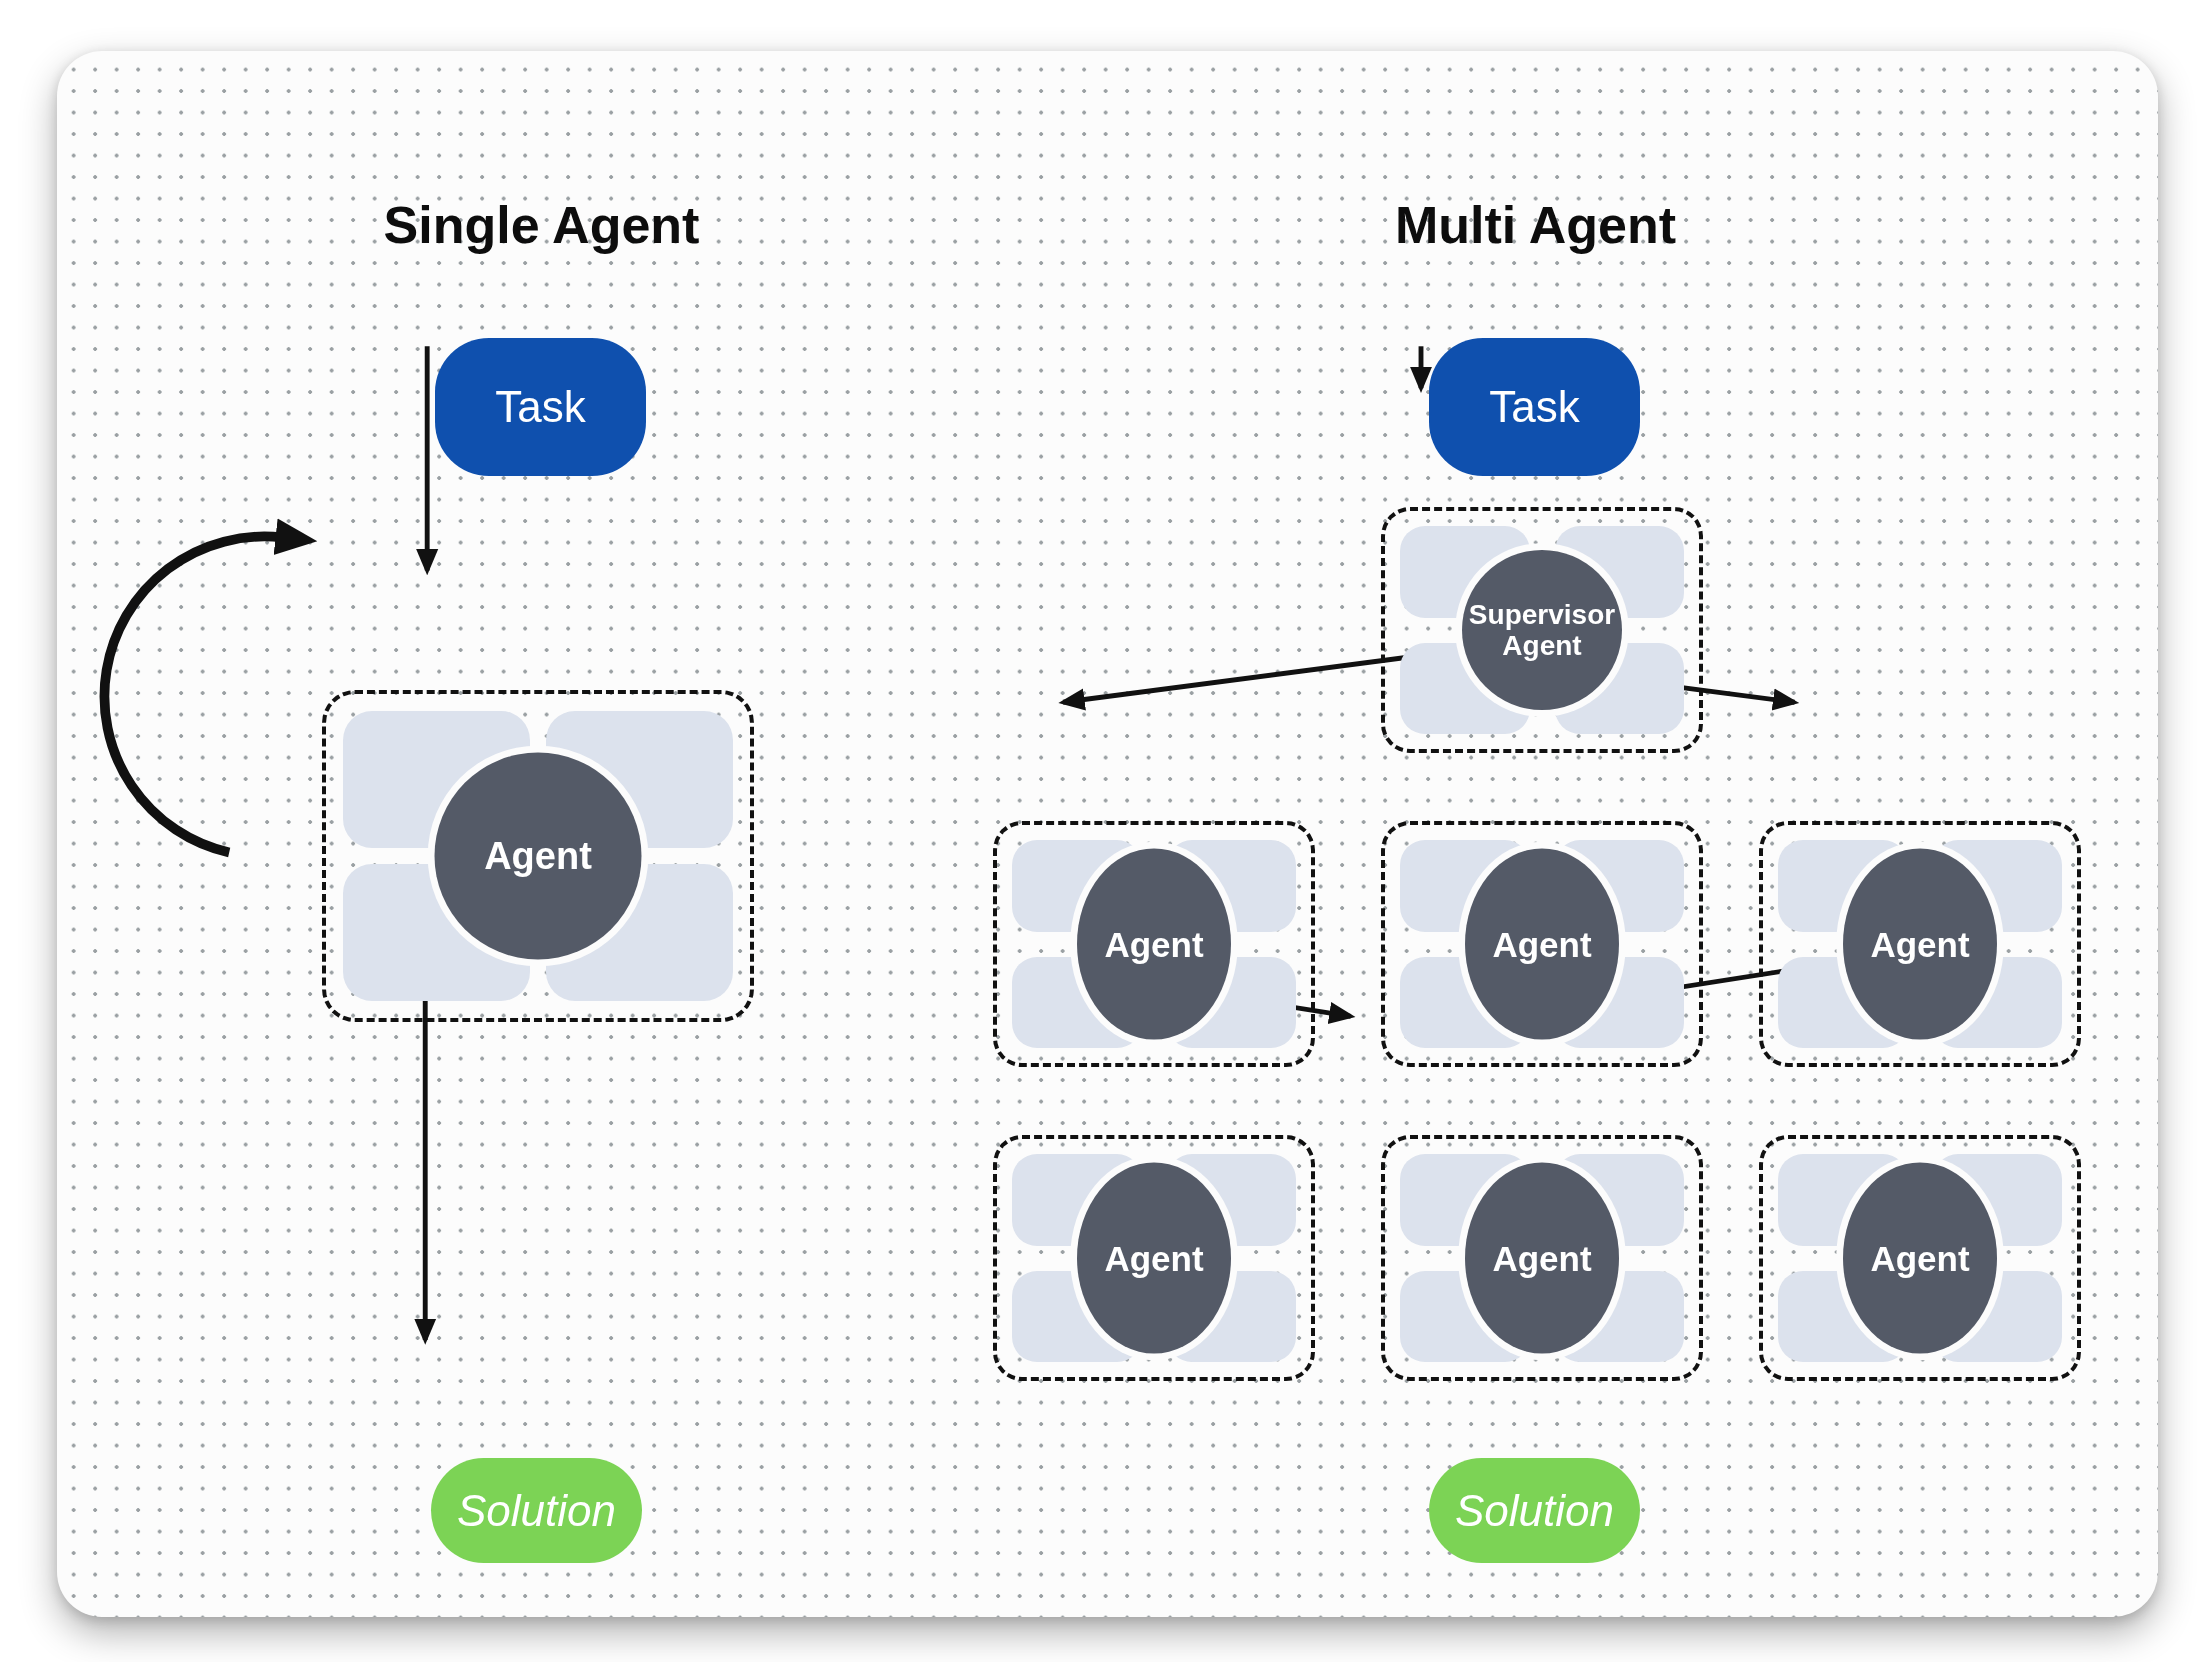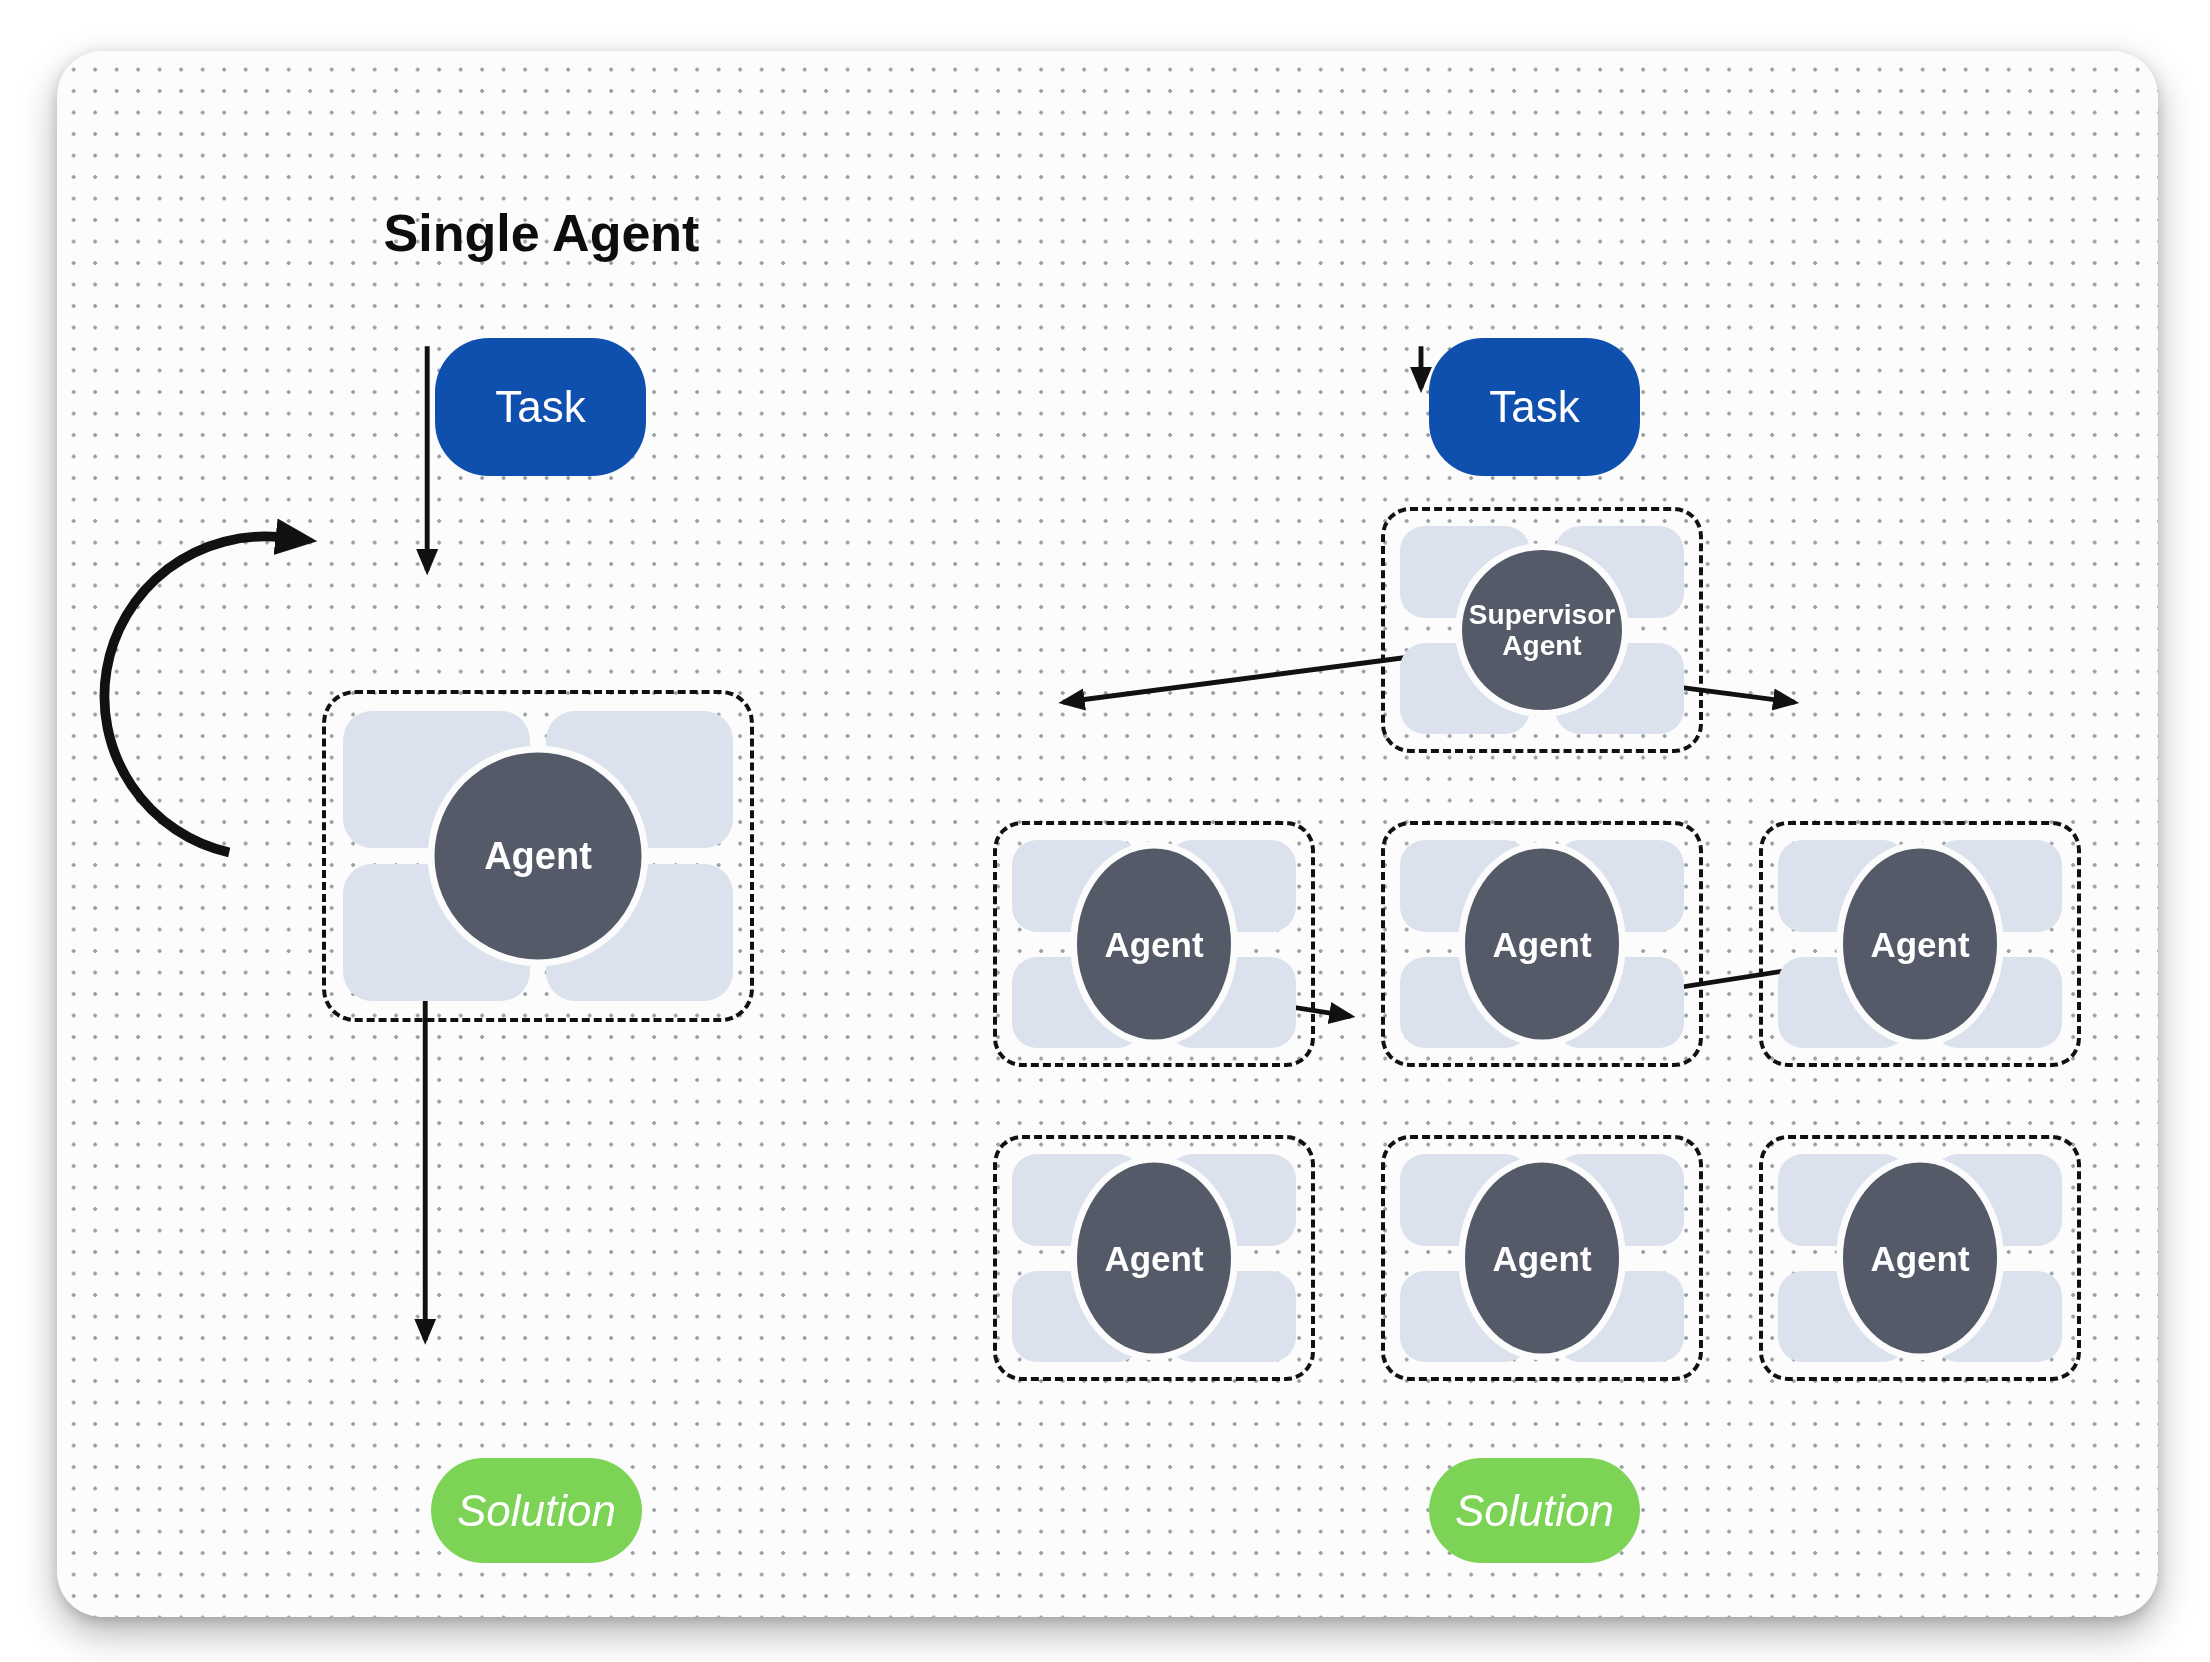--- a/index.html
+++ b/index.html
@@ -23,21 +23,21 @@
     background-image:radial-gradient(circle,var(--dot) 1.7px,rgba(0,0,0,0) 2.1px);
     background-size:21.5px 21.5px;background-position:5.9px 7.8px;
     border-radius:45px;
     box-shadow:0 15.6px 37px rgba(0,0,0,.30),0 3.9px 11.7px rgba(0,0,0,.14);
   }
 
   .col-title{
     position:absolute;width:605px;text-align:center;top:144px;
     font-size:52px;font-weight:700;color:var(--title-ink);letter-spacing:0px;
   }
-  .title-single{left:182px;margin-top:8px;}
+  .title-single{left:182px;}
   .title-multi{left:1176px;}
 
   .pill{
     position:absolute;width:211px;height:138px;border-radius:54px;
     display:flex;align-items:center;justify-content:center;
     color:#ffffff;font-size:44px;font-weight:400;
   }
   .pill.task{background:var(--task-pill);}
   .pill.solution{background:var(--solution-pill);font-style:italic;}
   .task-left{left:378px;top:287px;}
@@ -107,20 +107,21 @@
       <line class="thin" x1="1125" y1="1044" x2="1125" y2="1092" marker-end="url(#ah)"></line>
       <line class="thin" x1="1125" y1="1044" x2="1443" y2="1094" marker-end="url(#ah)"></line>
       <line class="thin" x1="1523" y1="1044" x2="1523" y2="1092" marker-end="url(#ah)"></line>
       <line class="thin" x1="1910" y1="1044" x2="1590" y2="1094" marker-end="url(#ah)"></line>
       <line class="thin" x1="1910" y1="1044" x2="1910" y2="1092" marker-end="url(#ah)"></line>
 
       <line class="thin" x1="1523" y1="1366" x2="1523" y2="1424" marker-end="url(#ah)"></line>
     </svg>
 
     <div class="col-title title-single">Single Agent</div>
+    <div class="col-title title-multi">Multi Agent</div>
 
     <div class="pill task task-left">Task</div>
 
     <div class="agent-card card-big">
       <div class="chip"></div>
       <div class="chip"></div>
       <div class="chip"></div>
       <div class="chip"></div>
       <div class="node node-big">Agent</div>
     </div>

